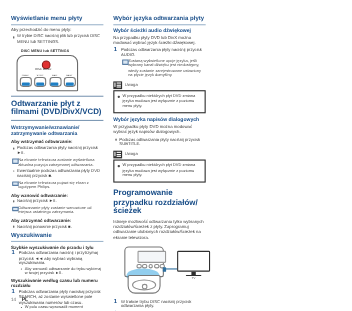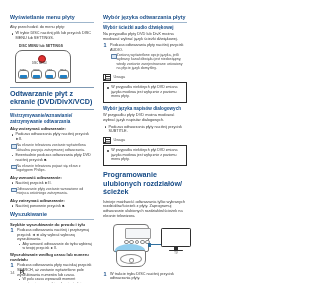--- a/index.html
+++ b/index.html
@@ -307,21 +307,21 @@
               <div class="circ fill"></div>
             </div>
             <div class="pad">
               <div class="lbl">NEXT</div>
               <div class="circ fill"></div>
             </div>
           </div>
         </div>
       </div>
 
-      <h1 class="big">Odtwarzanie płyt z ekranie (DVD/DivX/VCD)</h1>
+      <h1 class="big">Odtwarzanie płyt z filmami (DVD/DivX/VCD)</h1>
 
       <h2 class="sub">Wstrzymywanie/wznawianie/ zatrzymywanie odtwarzania</h2>
 
       <h3 class="sub3">Aby wstrzymać odtwarzanie:</h3>
       <ul class="bul">
         <li>Podczas odtwarzania płyty naciśnij przycisk ►II.</li>
       </ul>
       <ul class="note">
         <li>Na ekranie telewizora zostanie wyświetlona aktualna pozycja zatrzymanej odtwarzania.</li>
       </ul>
@@ -405,21 +405,21 @@
       <div class="notehdr">
         <span class="glyph"></span>
         <span class="lbl">Uwaga</span>
       </div>
       <div class="notebox">
         <ul class="bul">
           <li>W przypadku niektórych płyt DVD zmiana języka modowa jest wyłącznie z poziomu menu płyty.</li>
         </ul>
       </div>
 
-      <h1 class="big2" style="margin-top:5px;">Programowanie ulubionych rozdziałów/ścieżek</h1>
+      <h1 class="big2" style="margin-top:5px;">Programowanie przypadku rozdziałów/ścieżek</h1>
       <p class="body">Istnieje możliwość odtwarzania tylko wybranych rozdziałów/ścieżek z płyty. Zaprogramuj odtwarzanie ulubionych rozdziałów/ścieżek na ekranie telewizora.</p>
 
       <div class="dev-wrap">
         <div class="device">
           <div class="body">
             <div class="screenpanel"></div>
             <div class="knobs">
               <i></i>
               <i></i>
               <i></i>

